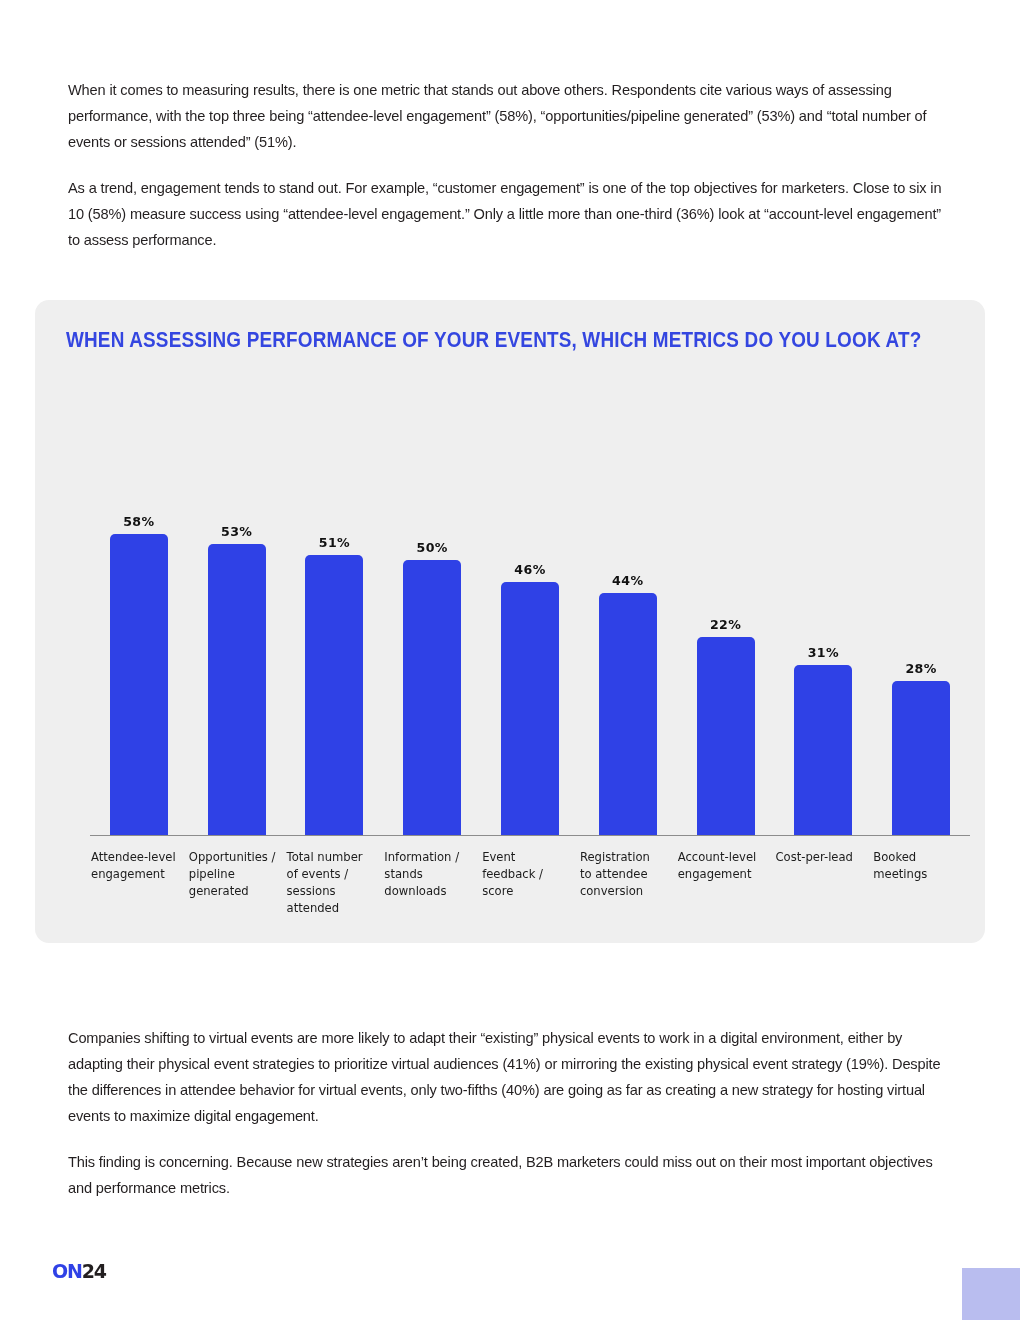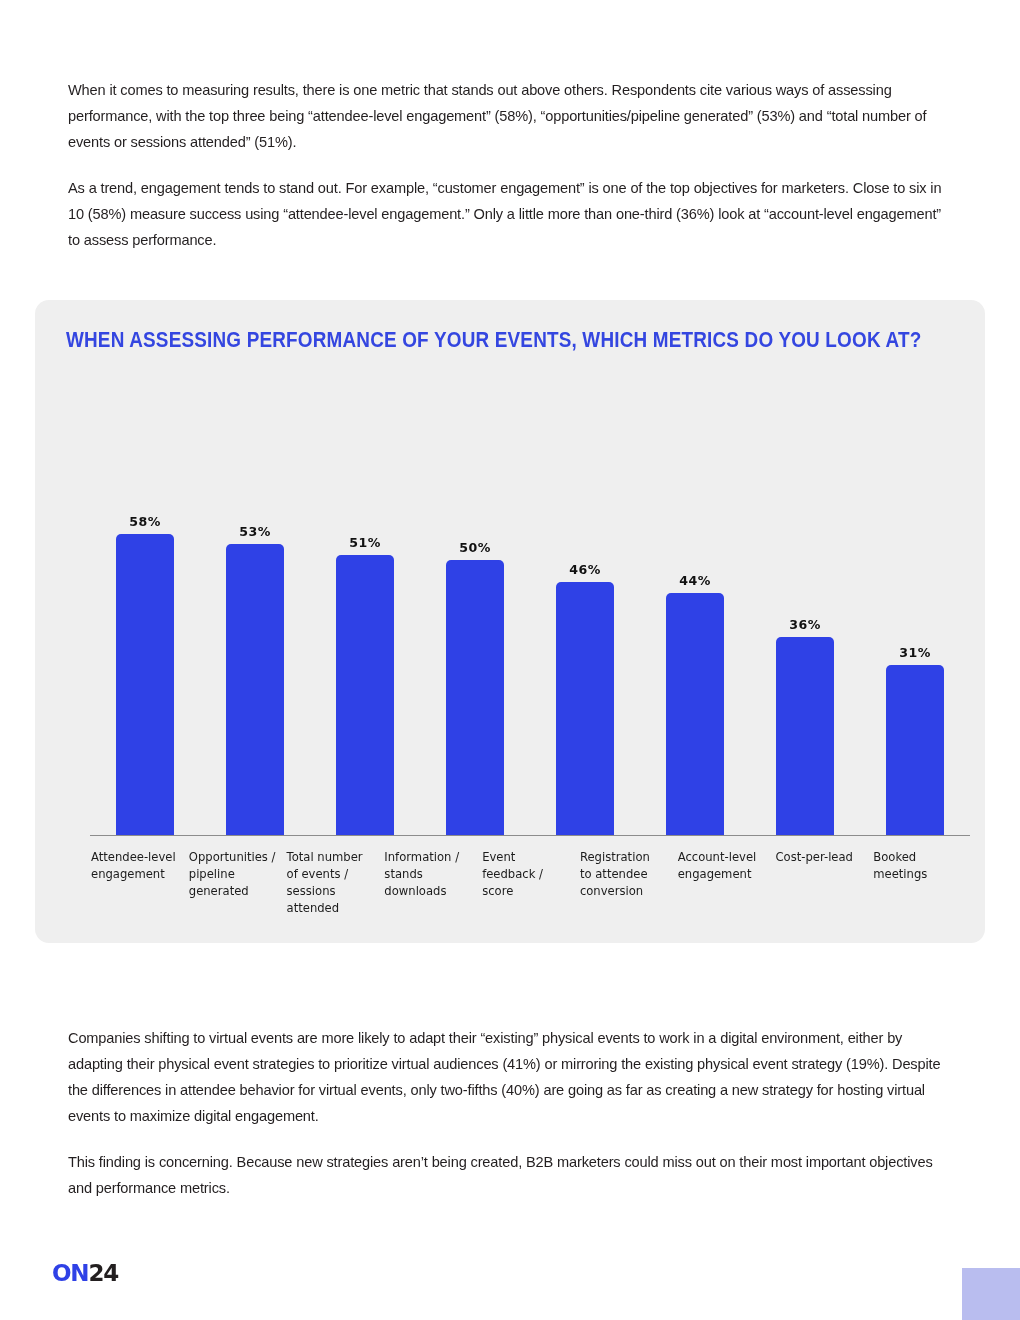--- a/index.html
+++ b/index.html
@@ -136,21 +136,21 @@
     padding: 0 1px;
     box-sizing: border-box;
   }
 
   
   .logo {
     position: absolute;
     left: 52px;
     top: 1262px;
     font-family: "DejaVu Sans", sans-serif;
-    font-size: 23px;
+    font-size: 19px;
     font-weight: bold;
     letter-spacing: -1.2px;
     line-height: 1;
     white-space: nowrap;
   }
   .logo .mark-on { color: #2f41e6; }
   .logo .mark-24 { color: #231f20; }
 
   .page-badge {
     position: absolute;
@@ -215,29 +215,33 @@
           <div class="bar-value">46%</div>
           <div class="bar" style="height:254px"></div>
         </div>
 
         <div class="bar-slot">
           <div class="bar-value">44%</div>
           <div class="bar" style="height:243px"></div>
         </div>
 
         <div class="bar-slot">
-          <div class="bar-value">36%</div>
+          <div class="bar-value">22%</div>
           <div class="bar" style="height:199px"></div>
         </div>
 
         <div class="bar-slot">
           <div class="bar-value">31%</div>
           <div class="bar" style="height:171px"></div>
         </div>
 
+        <div class="bar-slot">
+          <div class="bar-value">28%</div>
+          <div class="bar" style="height:155px"></div>
+        </div>
 
       </div>
 
       <div class="baseline"></div>
 
       <div class="cat-labels">
         <div class="cat-slot">
           <div>Attendee-level</div>
           <div>engagement</div>
         </div>

